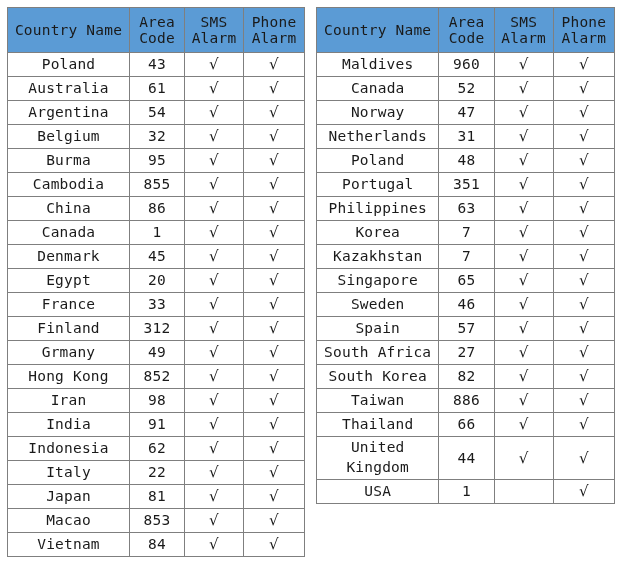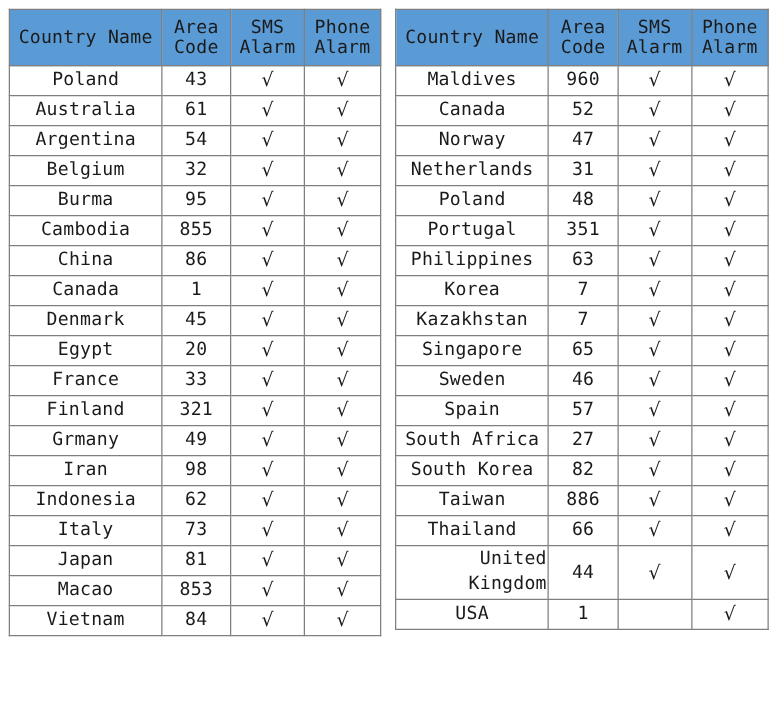--- a/index.html
+++ b/index.html
@@ -59,21 +59,20 @@
   tbody td {
     height: 23px;
     font-size: 14.5px;
     letter-spacing: 0.2px;
     white-space: nowrap;
   }
   tbody tr.tall td { height: 42px; }
   tbody tr.tall td.name-cell {
     white-space: normal;
     line-height: 1.35;
-    text-align: right;
   }
   td.check-cell {
     font-family: "DejaVu Sans", "Liberation Sans", sans-serif;
     font-size: 15px;
     color: #3c3c3c;
   }
 </style>
 </head>
 <body>
 
@@ -168,45 +167,57 @@
             <td class="check-cell">√</td>
           </tr>
           <tr>
             <td class="name-cell">France</td>
             <td>33</td>
             <td class="check-cell">√</td>
             <td class="check-cell">√</td>
           </tr>
           <tr>
             <td class="name-cell">Finland</td>
-            <td>321</td>
+            <td>312</td>
             <td class="check-cell">√</td>
             <td class="check-cell">√</td>
           </tr>
           <tr>
             <td class="name-cell">Grmany</td>
             <td>49</td>
             <td class="check-cell">√</td>
             <td class="check-cell">√</td>
           </tr>
           <tr>
+            <td class="name-cell">Hong Kong</td>
+            <td>852</td>
+            <td class="check-cell">√</td>
+            <td class="check-cell">√</td>
+          </tr>
+          <tr>
             <td class="name-cell">Iran</td>
             <td>98</td>
             <td class="check-cell">√</td>
             <td class="check-cell">√</td>
           </tr>
           <tr>
+            <td class="name-cell">India</td>
+            <td>91</td>
+            <td class="check-cell">√</td>
+            <td class="check-cell">√</td>
+          </tr>
+          <tr>
             <td class="name-cell">Indonesia</td>
             <td>62</td>
             <td class="check-cell">√</td>
             <td class="check-cell">√</td>
           </tr>
           <tr>
             <td class="name-cell">Italy</td>
-            <td>73</td>
+            <td>22</td>
             <td class="check-cell">√</td>
             <td class="check-cell">√</td>
           </tr>
           <tr>
             <td class="name-cell">Japan</td>
             <td>81</td>
             <td class="check-cell">√</td>
             <td class="check-cell">√</td>
           </tr>
           <tr>

